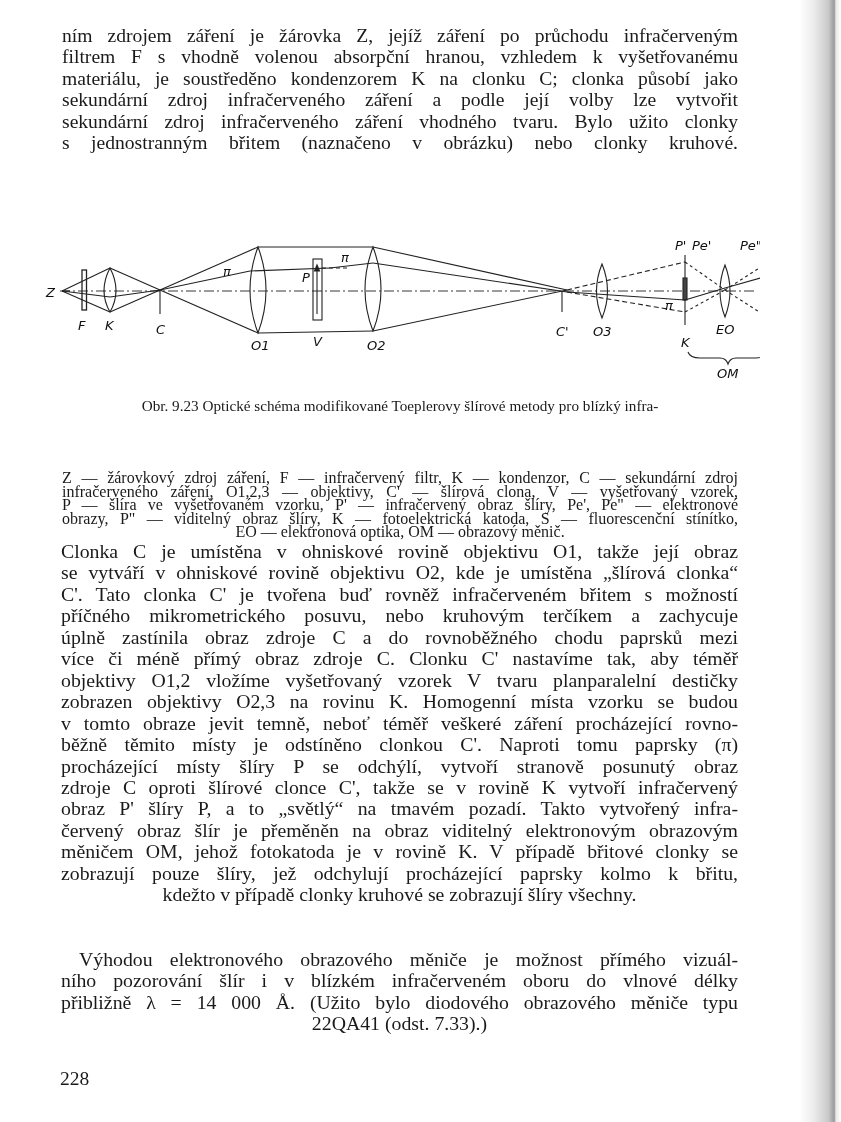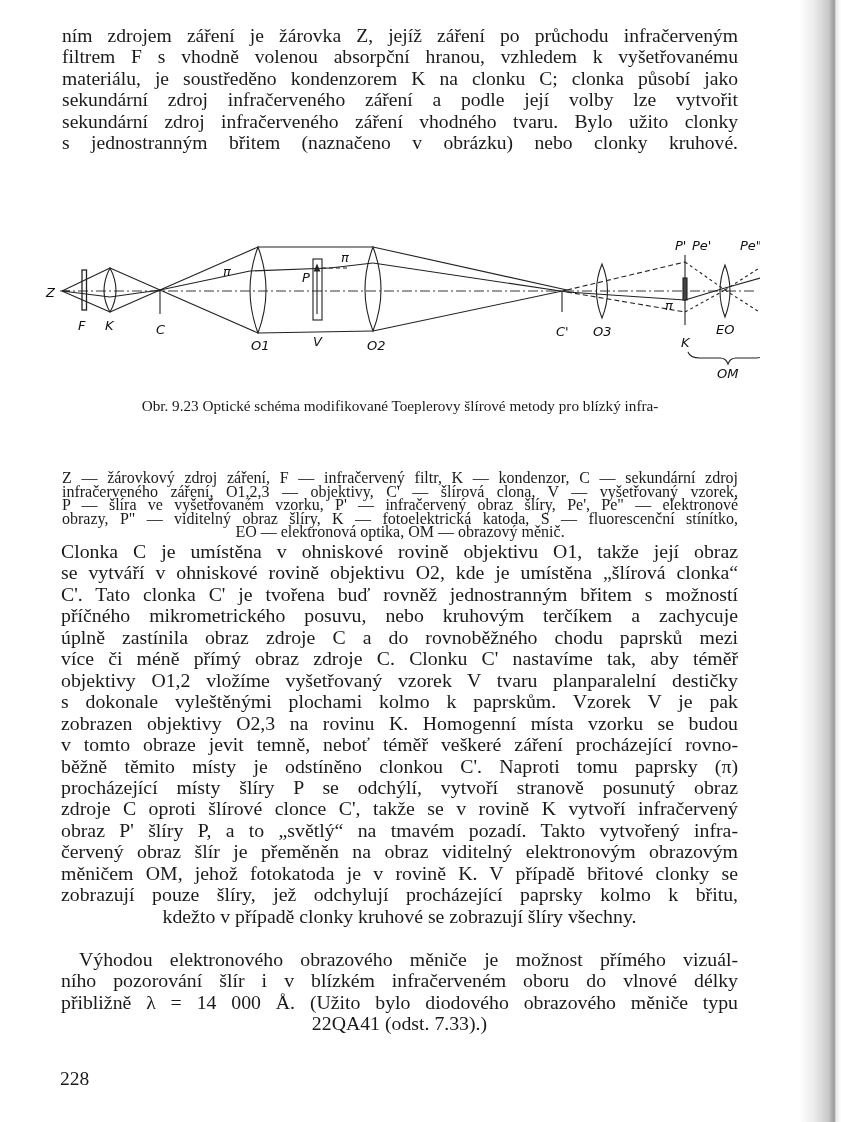--- a/index.html
+++ b/index.html
@@ -161,26 +161,25 @@
   <span class="line">Z — žárovkový zdroj záření, F — infračervený filtr, K — kondenzor, C — sekundární zdroj</span>
   <span class="line">infračerveného záření, O1,2,3 — objektivy, C' — šlírová clona, V — vyšetřovaný vzorek,</span>
   <span class="line">P — šlíra ve vyšetřovaném vzorku, P' — infračervený obraz šlíry, Pe', Pe" — elektronové</span>
   <span class="line">obrazy, P" — viditelný obraz šlíry, K — fotoelektrická katoda, S — fluorescenční stínítko,</span>
   <span class="center">EO — elektronová optika, OM — obrazový měnič.</span>
 </div>
 
 <div class="text-block" id="body1">
   <span class="justify-line">Clonka C je umístěna v ohniskové rovině objektivu O1, takže její obraz</span>
   <span class="justify-line">se vytváří v ohniskové rovině objektivu O2, kde je umístěna „šlírová clonka“</span>
-  <span class="justify-line">C'. Tato clonka C' je tvořena buď rovněž jednostranným břitem s možností</span>
+  <span class="justify-line">C'. Tato clonka C' je tvořena buď rovněž infračerveném břitem s možností</span>
   <span class="justify-line">příčného mikrometrického posuvu, nebo kruhovým terčíkem a zachycuje</span>
   <span class="justify-line">úplně zastínila obraz zdroje C a do rovnoběžného chodu paprsků mezi</span>
   <span class="justify-line">více či méně přímý obraz zdroje C. Clonku C' nastavíme tak, aby téměř</span>
   <span class="justify-line">objektivy O1,2 vložíme vyšetřovaný vzorek V tvaru planparalelní destičky</span>
-  <span class="justify-line">s dokonale vyleštěnými plochami kolmo k paprskům. Vzorek V je pak</span>
   <span class="justify-line">zobrazen objektivy O2,3 na rovinu K. Homogenní místa vzorku se budou</span>
   <span class="justify-line">v tomto obraze jevit temně, neboť téměř veškeré záření procházející rovno-</span>
   <span class="justify-line">běžně těmito místy je odstíněno clonkou C'. Naproti tomu paprsky (π)</span>
   <span class="justify-line">procházející místy šlíry P se odchýlí, vytvoří stranově posunutý obraz</span>
   <span class="justify-line">zdroje C oproti šlírové clonce C', takže se v rovině K vytvoří infračervený</span>
   <span class="justify-line">obraz P' šlíry P, a to „světlý“ na tmavém pozadí. Takto vytvořený infra-</span>
   <span class="justify-line">červený obraz šlír je přeměněn na obraz viditelný elektronovým obrazovým</span>
   <span class="justify-line">měničem OM, jehož fotokatoda je v rovině K. V případě břitové clonky se</span>
   <span class="justify-line">zobrazují pouze šlíry, jež odchylují procházející paprsky kolmo k břitu,</span>
   <span class="last-line">kdežto v případě clonky kruhové se zobrazují šlíry všechny.</span>

